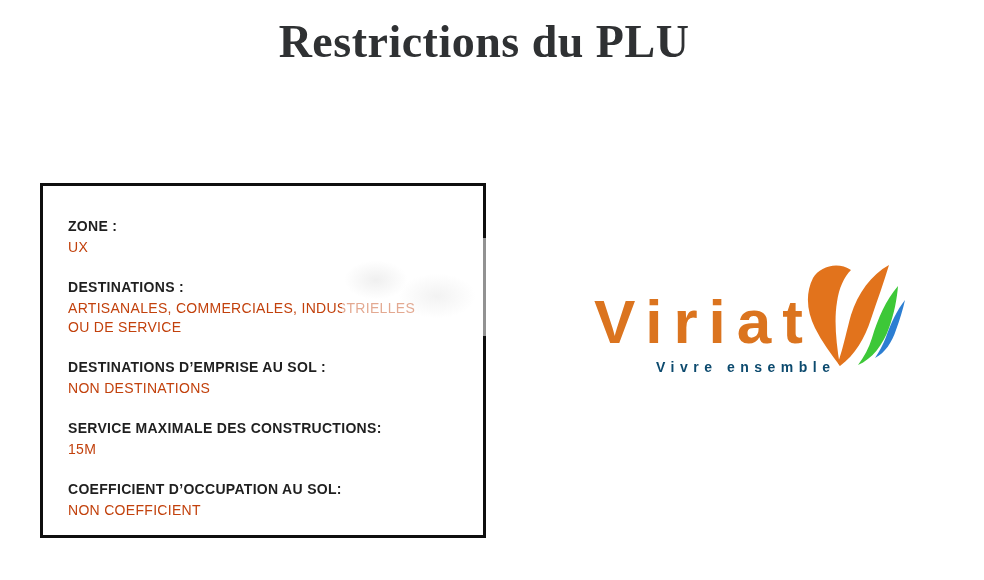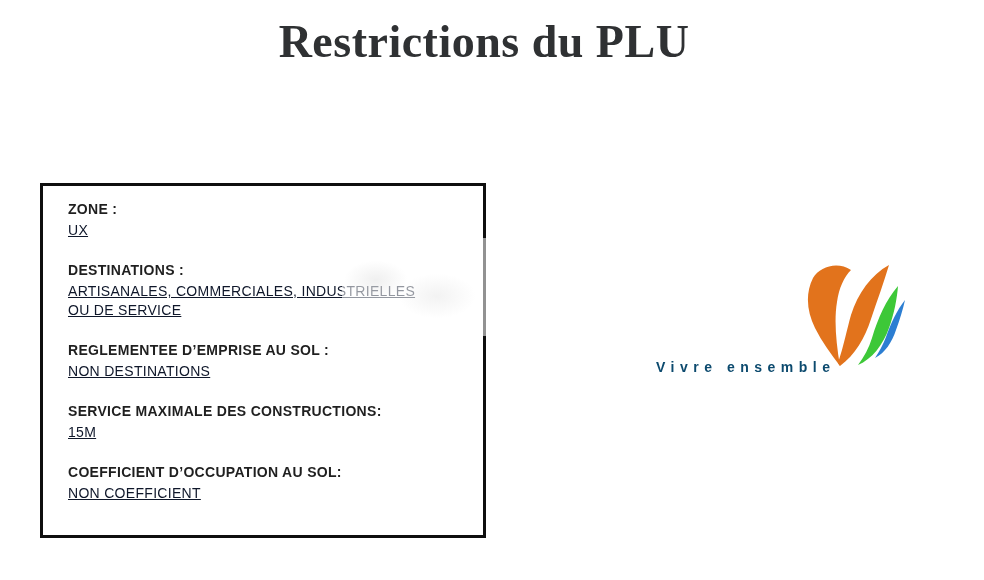--- a/index.html
+++ b/index.html
@@ -10,30 +10,30 @@
   .page-title{
     position:absolute;top:16px;left:0;width:952px;margin:0;
     text-align:center;
     font-family:"Liberation Serif",serif;
     font-weight:700;font-size:46px;line-height:1.15;
     color:#2f3133;letter-spacing:0.5px;
   }
   .plu-box{
     position:absolute;left:32px;top:183px;width:446px;height:355px;
     box-sizing:border-box;border:3px solid #0f0f0f;background:#ffffff;
-    padding:14px 38px 0 25px;
+    padding:31px 38px 0 25px;
   }
   .plu-section{margin-bottom:21px;}
   .plu-label{
     font-size:14px;font-weight:700;color:#1f1f1f;
     letter-spacing:0.3px;line-height:19px;margin-bottom:2px;
   }
   .plu-value{
-    font-size:14px;font-weight:400;color:#0f172a;
-    letter-spacing:0.3px;line-height:19px;max-width:362px;text-decoration:underline;
+    font-size:14px;font-weight:400;color:#c2410c;
+    letter-spacing:0.3px;line-height:19px;max-width:362px;
   }
   .watermark{
     position:absolute;left:334px;top:238px;width:156px;height:98px;
     background:
       radial-gradient(ellipse 45px 28px at 34px 42px, rgba(185,185,185,0.22), transparent 70%),
       radial-gradient(ellipse 55px 32px at 95px 58px, rgba(185,185,185,0.18), transparent 70%),
       rgba(255,255,255,0.55);
     pointer-events:none;
   }
   .logo-wordmark{
@@ -60,38 +60,39 @@
       <div class="plu-label">ZONE :</div>
       <div class="plu-value">UX</div>
     </div>
 
     <div class="plu-section">
       <div class="plu-label">DESTINATIONS :</div>
       <div class="plu-value">ARTISANALES, COMMERCIALES, INDUSTRIELLES OU DE SERVICE</div>
     </div>
 
     <div class="plu-section">
-      <div class="plu-label">REGLEMENTEE D’EMPRISE AU SOL :</div>
+      <div class="plu-label">DESTINATIONS D’EMPRISE AU SOL :</div>
       <div class="plu-value">NON DESTINATIONS</div>
     </div>
 
     <div class="plu-section">
       <div class="plu-label">SERVICE MAXIMALE DES CONSTRUCTIONS:</div>
       <div class="plu-value">15M</div>
     </div>
 
     <div class="plu-section">
       <div class="plu-label">COEFFICIENT D’OCCUPATION AU SOL:</div>
       <div class="plu-value">NON COEFFICIENT</div>
     </div>
 
   </div>
 
   <div class="watermark"></div>
 
+  <div class="logo-wordmark">Viriat</div>
 
   <svg class="logo-mark" viewBox="0 0 100 108" xmlns="http://www.w3.org/2000/svg" aria-hidden="true">
 
     <path fill="#e2731c" d="M8,14 C0,30 2,48 10,64 C17,78 26,90 35,102 C31,78 29,56 32,38 C34,24 39,13 46,6 C33,-3 15,2 8,14 Z"></path>
 
     <path fill="#e2731c" d="M84,1 C66,11 53,29 46,51 C42,65 39,81 33,99 C34,101 35,102 35,102 C50,91 60,74 66,55 C72,37 79,18 84,1 Z"></path>
 
     <path fill="#3dc838" d="M93,22 C81,36 73,54 67,74 C64,84 59,93 53,101 C67,95 78,81 84,64 C89,50 92,35 93,22 Z"></path>
 
     <path fill="#2c7ed2" d="M100,36 C92,46 86,59 81,73 C78,81 74,88 70,94 C80,89 87,78 91,66 C95,55 98,45 100,36 Z"></path>

